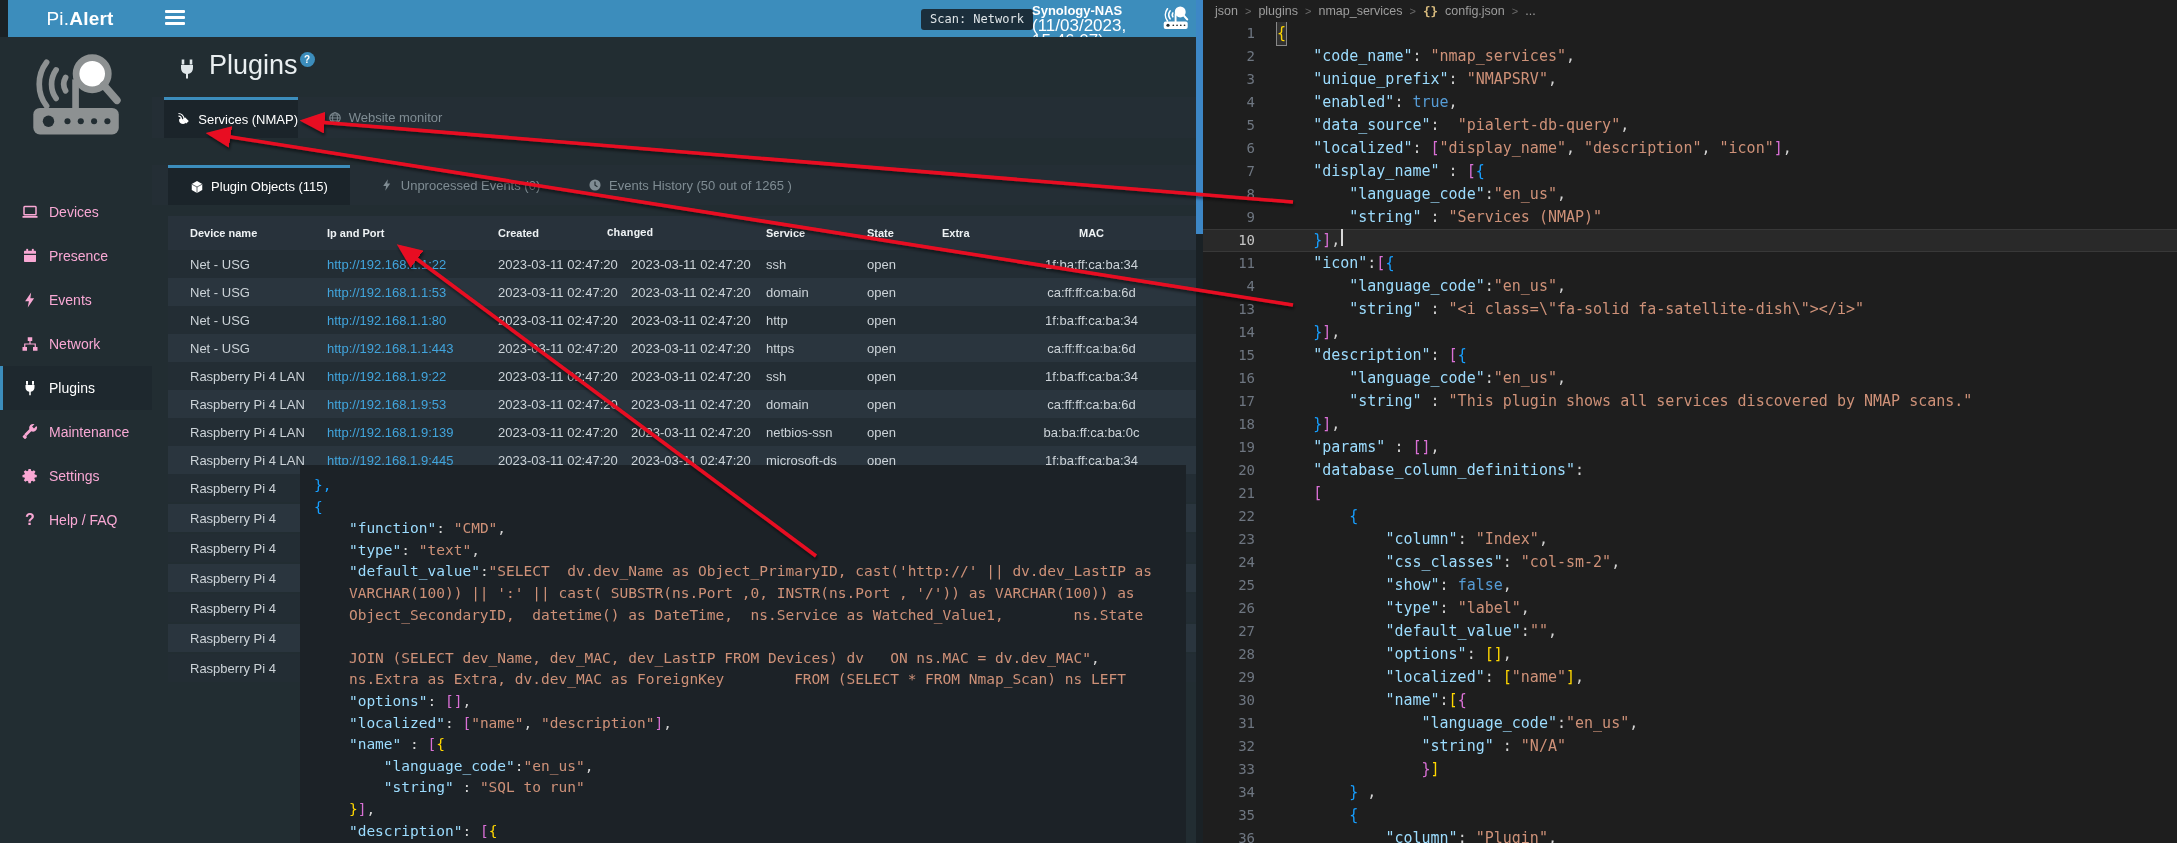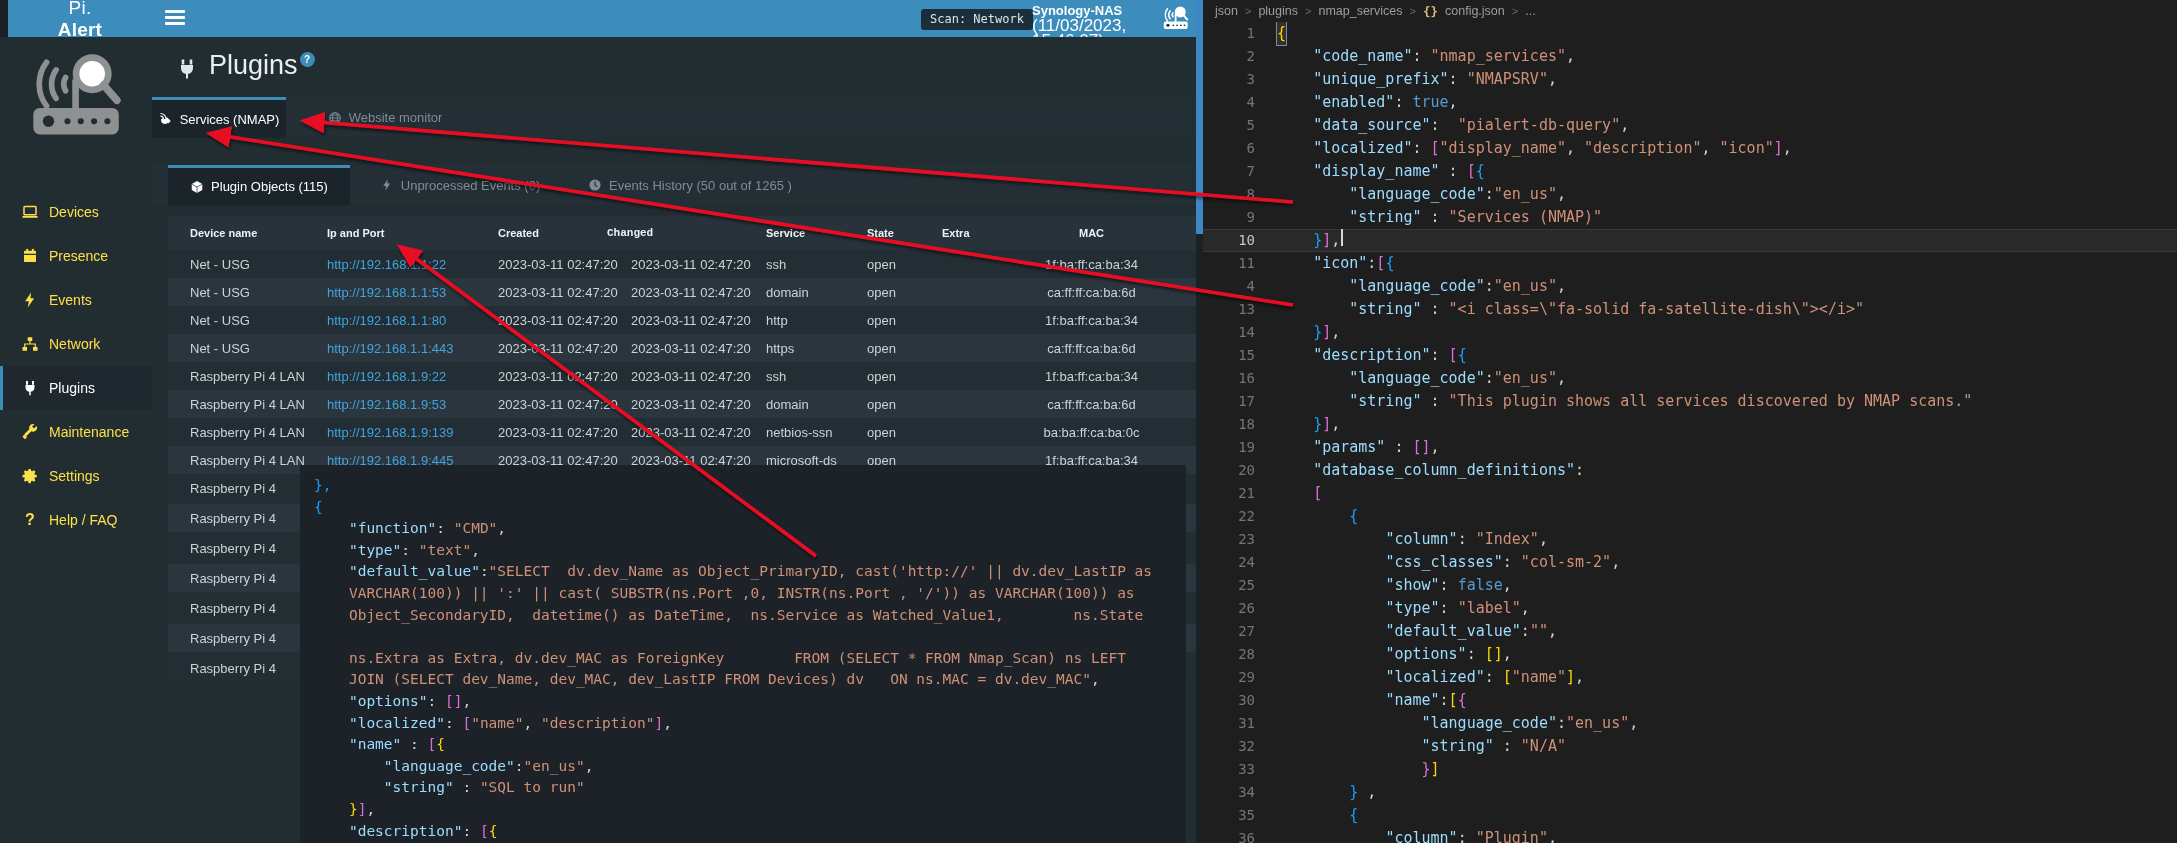--- a/index.html
+++ b/index.html
@@ -2,36 +2,36 @@
 <html><head>
 <meta charset="utf-8">
 <style>
   html,body{margin:0;padding:0;background:#15191c;}
   body{width:2177px;height:843px;position:relative;overflow:hidden;
        font-family:"Liberation Sans",sans-serif;-webkit-font-smoothing:antialiased;}
   
   .navbar{position:absolute;left:0;top:0;width:1197px;height:37px;background:#3c8dbc;z-index:5;}
   .nav-corner{position:absolute;left:0;top:0;width:8px;height:37px;background:#1a2125;}
   .brand{position:absolute;left:8px;top:0;width:144px;height:37px;display:flex;align-items:center;
-         justify-content:center;color:#fff;font-size:19px;letter-spacing:.2px;flex-direction:column;}
+         justify-content:center;color:#fff;font-size:19px;letter-spacing:.2px;}
   .brand b{font-weight:bold;}
   .hamburger{position:absolute;left:165px;top:10px;width:20px;height:16px;cursor:pointer;}
   .hamburger span{display:block;height:3px;background:#fff;margin:0 0 3px 0;border-radius:1px;}
   .scan-badge{position:absolute;left:921px;top:9px;height:19px;padding:1px 9px;border-radius:3px;
               background:rgba(20,26,30,.82);color:#dfe5e8;font-family:"DejaVu Sans Mono",monospace;
               font-size:12px;line-height:18px;}
   .host-block{position:absolute;left:1032px;top:3px;width:126px;color:#fff;line-height:15px;}
   .host-name{font-size:13px;font-weight:bold;}
   .host-time{font-size:17px;}
   .nav-logo{position:absolute;left:1160px;top:5px;width:32px;height:27px;color:#fff;}
   
   .sidebar{position:absolute;left:0;top:37px;width:152px;height:806px;background:#222d32;z-index:5;}
   .side-logo{position:absolute;left:20px;top:12px;width:114px;height:100px;color:#8d9192;}
   .side-items{position:absolute;left:0;top:153px;width:152px;}
-  .side-item{height:44px;display:flex;align-items:center;color:#fde047;font-size:14px;
+  .side-item{height:44px;display:flex;align-items:center;color:#f9a8d4;font-size:14px;
              padding-left:18px;border-left:3px solid transparent;cursor:pointer;}
   .side-item .ic{width:18px;height:18px;margin-right:10px;display:inline-flex;}
   .side-item .ic svg{width:18px;height:18px;}
   .side-item.active{background:#1e282e;color:#fff;border-left-color:#3c8dbc;}
   .q-ic{font-size:16px;font-weight:bold;width:18px;text-align:center;}
   
   .main{position:absolute;left:152px;top:37px;width:1044px;height:806px;background:#222d32;
         overflow:hidden;z-index:5;}
   .page-head{position:absolute;left:23px;top:13px;display:flex;align-items:flex-start;color:#e9eef0;}
   .page-head .ic{width:24px;height:24px;margin:7px 10px 0 0;color:#dfe6e9;}
@@ -230,21 +230,21 @@
 <div class="main">
   <div class="page-head">
     <span class="ic" id="title-icon"><svg viewBox="0 0 24 24">
           <path d="M8 2.5v5M16 2.5v5" stroke="currentColor" stroke-width="2.6"></path>
           <path d="M6 8h12v3a6 6 0 0 1-5 5.9V21.5h-2v-4.6A6 6 0 0 1 6 11z" fill="currentColor"></path>
         </svg></span>
     <span class="page-title">Plugins</span>
     <span class="help-badge">?</span>
   </div>
   <div class="tabstrip one" id="plugin-tabs">
-      <div class="tab active" style="left: 0; width: 134px;">
+      <div class="tab active" style="left: 12px; width: 134px; justify-content: flex-end;">
         <span class="ic">
           <svg viewBox="0 0 24 24">
             <path d="M2.5 2.5a9.5 9.5 0 0 1 9.5 9.5" fill="none" stroke="currentColor" stroke-width="2"></path>
             <path d="M2.5 7a5 5 0 0 1 5 5" fill="none" stroke="currentColor" stroke-width="2"></path>
             <path d="M3.5 13.5c0 4.2 3 7 7.2 7 2 0 3.6-.6 4.9-1.9L7.8 10.8c-2.3.5-4.3 1.1-4.3 2.7z" fill="currentColor"></path>
             <path d="M9.5 13.2 13.7 9l6.5 6.5-4.2 4.2z" fill="currentColor"></path>
           </svg>
         </span>
         <span>Services (NMAP)</span>
       </div>
@@ -420,22 +420,22 @@
 
 <div class="overlay" id="overlay">
     <div class="oline"><span class="tok-bl">},</span></div>
     <div class="oline"><span class="tok-bl">{</span></div>
     <div class="oline"><span class="tok-p">    </span><span class="tok-k">"function"</span><span class="tok-p">: </span><span class="tok-s">"CMD"</span><span class="tok-p">,</span></div>
     <div class="oline"><span class="tok-p">    </span><span class="tok-k">"type"</span><span class="tok-p">: </span><span class="tok-s">"text"</span><span class="tok-p">,</span></div>
     <div class="oline"><span class="tok-p">    </span><span class="tok-k">"default_value"</span><span class="tok-p">:</span><span class="tok-s">"SELECT  dv.dev_Name as Object_PrimaryID, cast('http://' || dv.dev_LastIP as</span></div>
     <div class="oline"><span class="tok-p">    </span><span class="tok-s">VARCHAR(100)) || ':' || cast( SUBSTR(ns.Port ,0, INSTR(ns.Port , '/')) as VARCHAR(100)) as</span></div>
     <div class="oline"><span class="tok-p">    </span><span class="tok-s">Object_SecondaryID,  datetime() as DateTime,  ns.Service as Watched_Value1,        ns.State</span></div>
     <div class="oline"><span class="tok-p">    </span></div>
+    <div class="oline"><span class="tok-p">    </span><span class="tok-s">JOIN (SELECT dev_Name, dev_MAC, dev_LastIP FROM Devices) dv   ON ns.MAC = dv.dev_MAC"</span><span class="tok-p">,</span></div>
     <div class="oline"><span class="tok-p">    </span><span class="tok-s">ns.Extra as Extra, dv.dev_MAC as ForeignKey        FROM (SELECT * FROM Nmap_Scan) ns LEFT</span></div>
-    <div class="oline"><span class="tok-p">    </span><span class="tok-s">JOIN (SELECT dev_Name, dev_MAC, dev_LastIP FROM Devices) dv   ON ns.MAC = dv.dev_MAC"</span><span class="tok-p">,</span></div>
     <div class="oline"><span class="tok-p">    </span><span class="tok-k">"options"</span><span class="tok-p">: </span><span class="tok-pk">[]</span><span class="tok-p">,</span></div>
     <div class="oline"><span class="tok-p">    </span><span class="tok-k">"localized"</span><span class="tok-p">: </span><span class="tok-pk">[</span><span class="tok-s">"name"</span><span class="tok-p">, </span><span class="tok-s">"description"</span><span class="tok-pk">]</span><span class="tok-p">,</span></div>
     <div class="oline"><span class="tok-p">    </span><span class="tok-k">"name"</span><span class="tok-p"> : </span><span class="tok-pk">[</span><span class="tok-g">{</span></div>
     <div class="oline"><span class="tok-p">        </span><span class="tok-k">"language_code"</span><span class="tok-p">:</span><span class="tok-s">"en_us"</span><span class="tok-p">,</span></div>
     <div class="oline"><span class="tok-p">        </span><span class="tok-k">"string"</span><span class="tok-p"> : </span><span class="tok-s">"SQL to run"</span></div>
     <div class="oline"><span class="tok-p">    </span><span class="tok-g">}</span><span class="tok-pk">]</span><span class="tok-p">,</span></div>
     <div class="oline"><span class="tok-p">    </span><span class="tok-k">"description"</span><span class="tok-p">: </span><span class="tok-pk">[</span><span class="tok-g">{</span></div>
   </div>
 
 <div class="vtrack">

